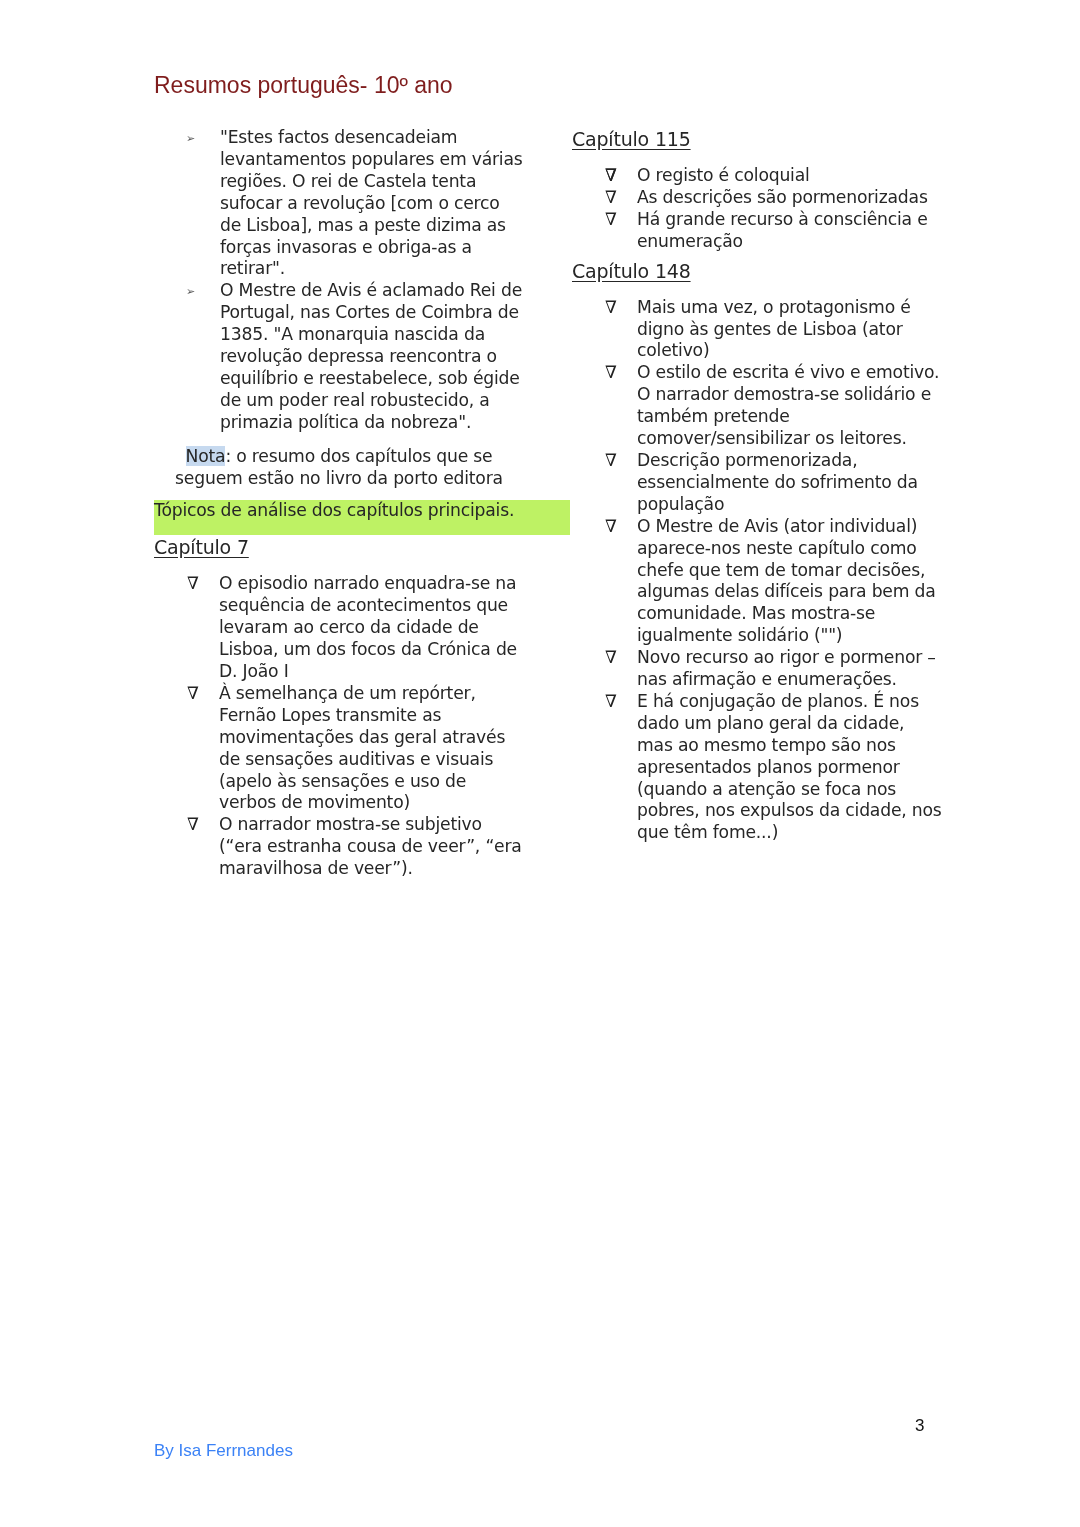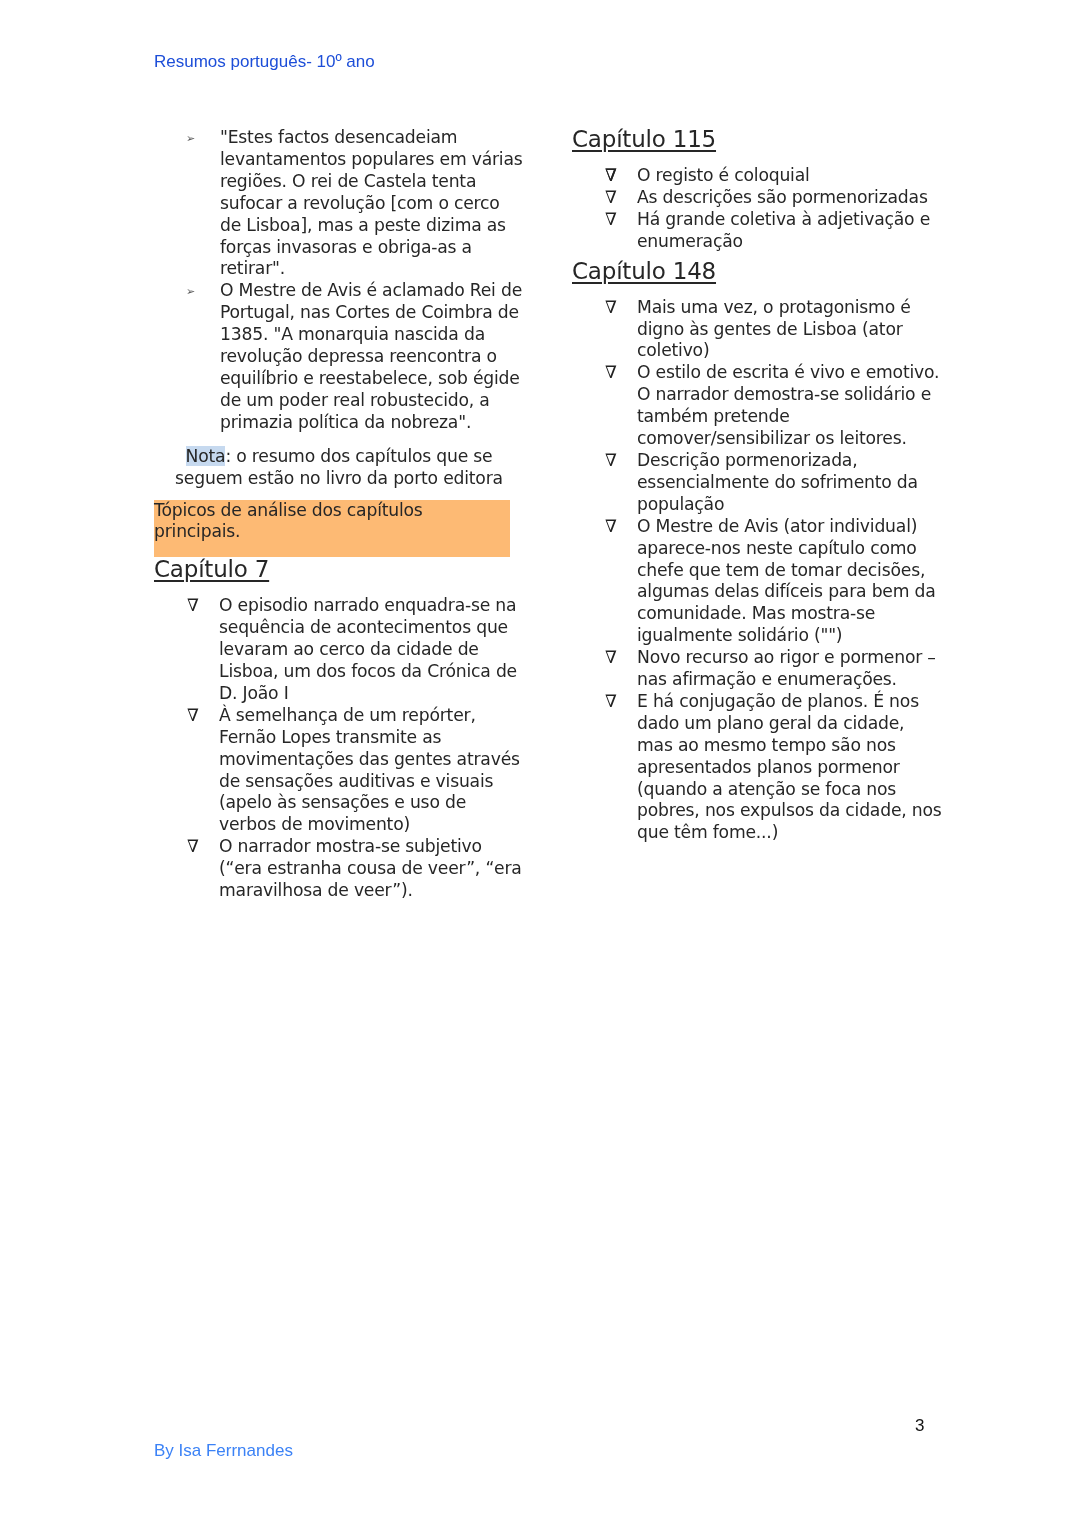--- a/index.html
+++ b/index.html
@@ -1,33 +1,33 @@
 <!DOCTYPE html>
 <html><head>
   <meta charset="utf-8">
   <style>
     html, body { margin: 0; padding: 0; background: #ffffff; }
     body { width: 1080px; height: 1527px; position: relative; overflow: hidden; color: #1f1f1f; }
-    .page-header { position: absolute; left: 154px; top: 52px; font-family: "Liberation Sans", sans-serif; font-size: 17px; color: #1d4ed8; }
+    .page-header { position: absolute; left: 154px; top: 72px; font-family: "Liberation Sans", sans-serif; font-size: 23px; color: #7f1d1d; }
     .page-footer { position: absolute; left: 154px; top: 1441px; font-family: "Liberation Sans", sans-serif; font-size: 17px; color: #3b82f6; }
     .page-number { position: absolute; left: 915px; top: 1416px; font-family: "Liberation Sans", sans-serif; font-size: 17px; color: #111; }
     .col { position: absolute; font-family: "DejaVu Sans", sans-serif; font-size: 17.2px; line-height: 21.9px; color: #262626; letter-spacing: -0.2px; }
     .col-left { left: 154px; top: 127px; width: 370px; }
     .col-right { left: 572px; top: 127px; width: 370px; }
     ul { list-style: none; margin: 0; padding: 0; }
     li { position: relative; padding-left: 65px; }
     .arrow-list li .bullet { position: absolute; left: 32px; top: 1px; font-size: 11px; color: #555; }
     .tri-list li .bullet { position: absolute; left: 33px; top: 0px; font-size: 17px; color: #222; font-family: "DejaVu Serif", serif; }
     .tri-list.right li .bullet { left: 33px; }
     .arrow-list li { padding-left: 66px; }
     .para { margin: 0; }
     .note { margin-top: 12px; text-align: center; }
     .note-label { background: #c6d9ef; }
-    .highlight { background: #fdba74; margin-top: 10px; padding: 0 0 14px 0; width: 356px; }
-    .chapter { text-decoration: underline; text-underline-offset: 3px; font-size: 23px; margin: 0; line-height: 24px; }
+    .highlight { background: #bef264; margin-top: 10px; padding: 0 0 14px 0; width: 416px; }
+    .chapter { text-decoration: underline; text-underline-offset: 3px; font-size: 19px; margin: 0; line-height: 24px; }
     .gap-s { height: 14px; }
     .gap-m { height: 6px; }
   </style>
 </head>
 <body>
 
 <div class="page-header">Resumos português- 10º ano</div>
 
 <div class="col col-left">
   <ul class="arrow-list">
@@ -47,21 +47,21 @@
 
   <p class="chapter">Capítulo 7</p>
   <div class="gap-s"></div>
   <ul class="tri-list">
     <li>
       <span class="bullet">∇</span>
       <span>O episodio narrado enquadra-se na sequência de acontecimentos que levaram ao cerco da cidade de Lisboa, um dos focos da Crónica de D. João I</span>
     </li>
     <li>
       <span class="bullet">∇</span>
-      <span>À semelhança de um repórter, Fernão Lopes transmite as movimentações das gentes através de sensações auditivas e visuais (apelo às sensações e uso de verbos de movimento)</span>
+      <span>À semelhança de um repórter, Fernão Lopes transmite as movimentações das geral através de sensações auditivas e visuais (apelo às sensações e uso de verbos de movimento)</span>
     </li>
     <li>
       <span class="bullet">∇</span>
       <span>O narrador mostra-se subjetivo (“era estranha cousa de veer”, “era maravilhosa de veer”).</span>
     </li>
   </ul>
 </div>
 
 <div class="col col-right">
   <p class="chapter">Capítulo 115</p>
@@ -73,21 +73,21 @@
     <li>
       <span class="bullet">∇</span>
       <span>O registo é coloquial</span>
     </li>
     <li>
       <span class="bullet">∇</span>
       <span>As descrições são pormenorizadas</span>
     </li>
     <li>
       <span class="bullet">∇</span>
-      <span>Há grande coletiva à adjetivação e enumeração</span>
+      <span>Há grande recurso à consciência e enumeração</span>
     </li>
   </ul>
   <div class="gap-m"></div>
   <p class="chapter">Capítulo 148</p>
   <div class="gap-s"></div>
   <ul class="tri-list right">
     <li>
       <span class="bullet">∇</span>
       <span>Mais uma vez, o protagonismo é digno às gentes de Lisboa (ator coletivo)</span>
     </li>

